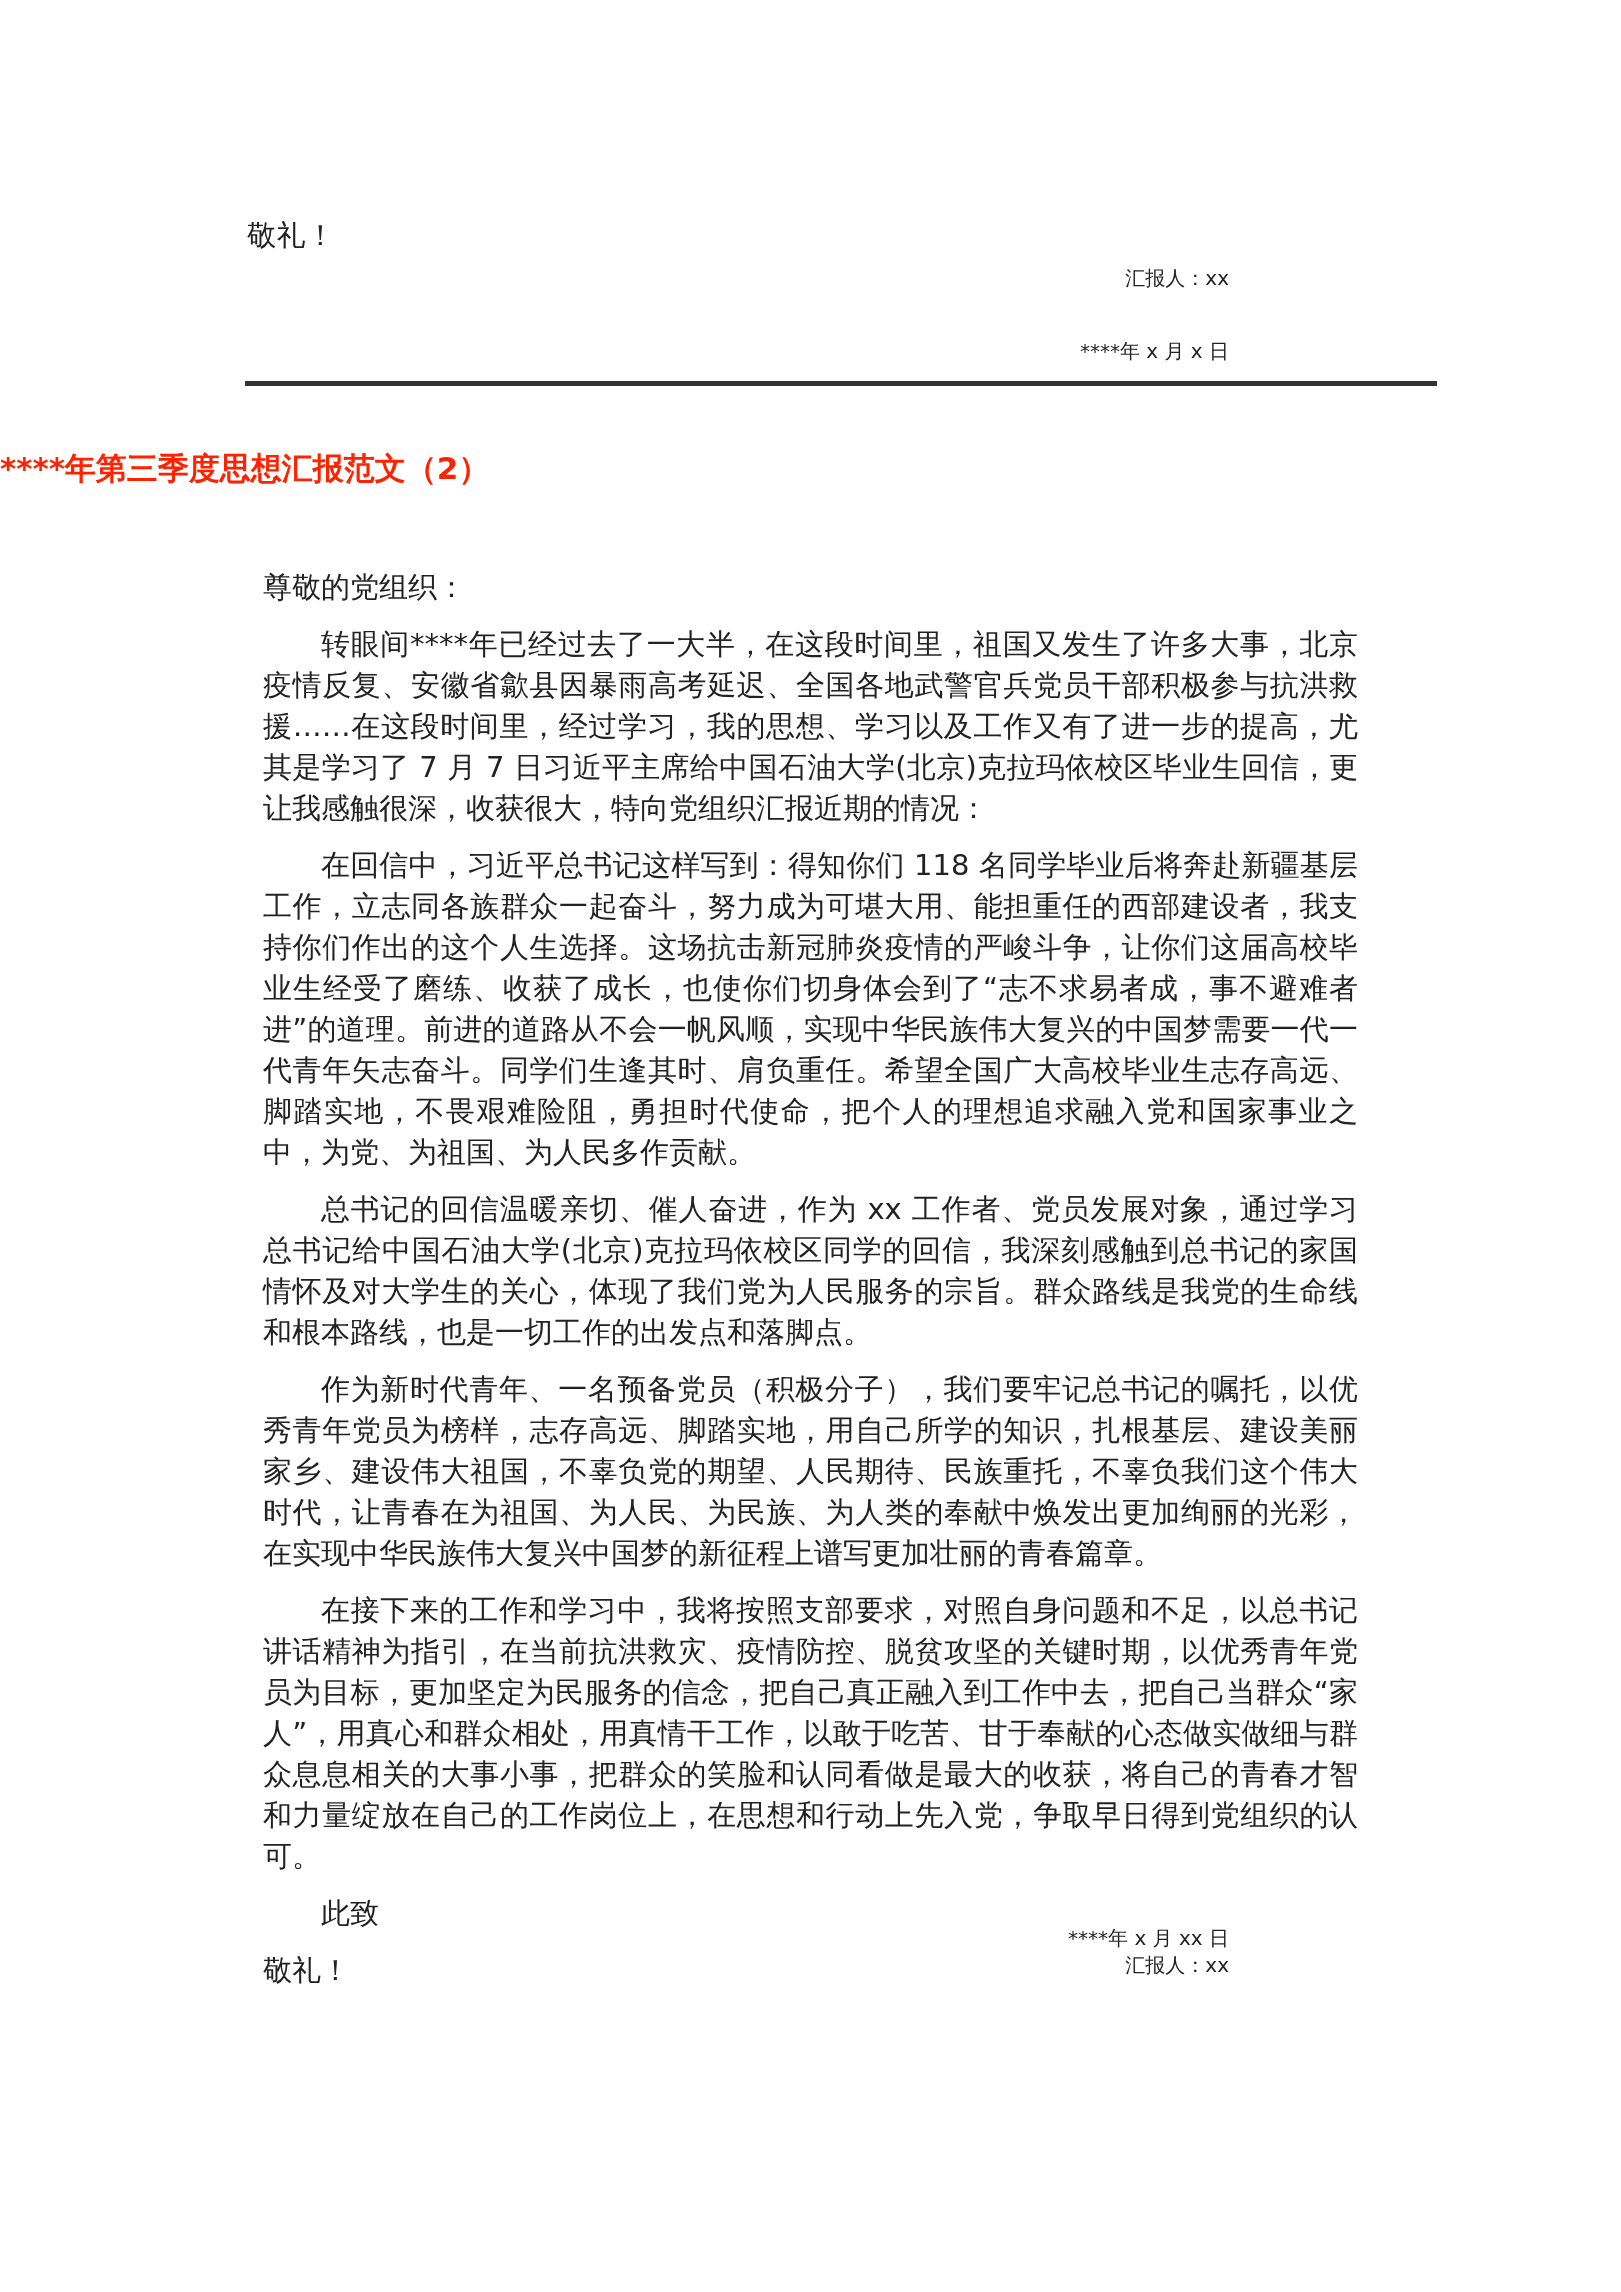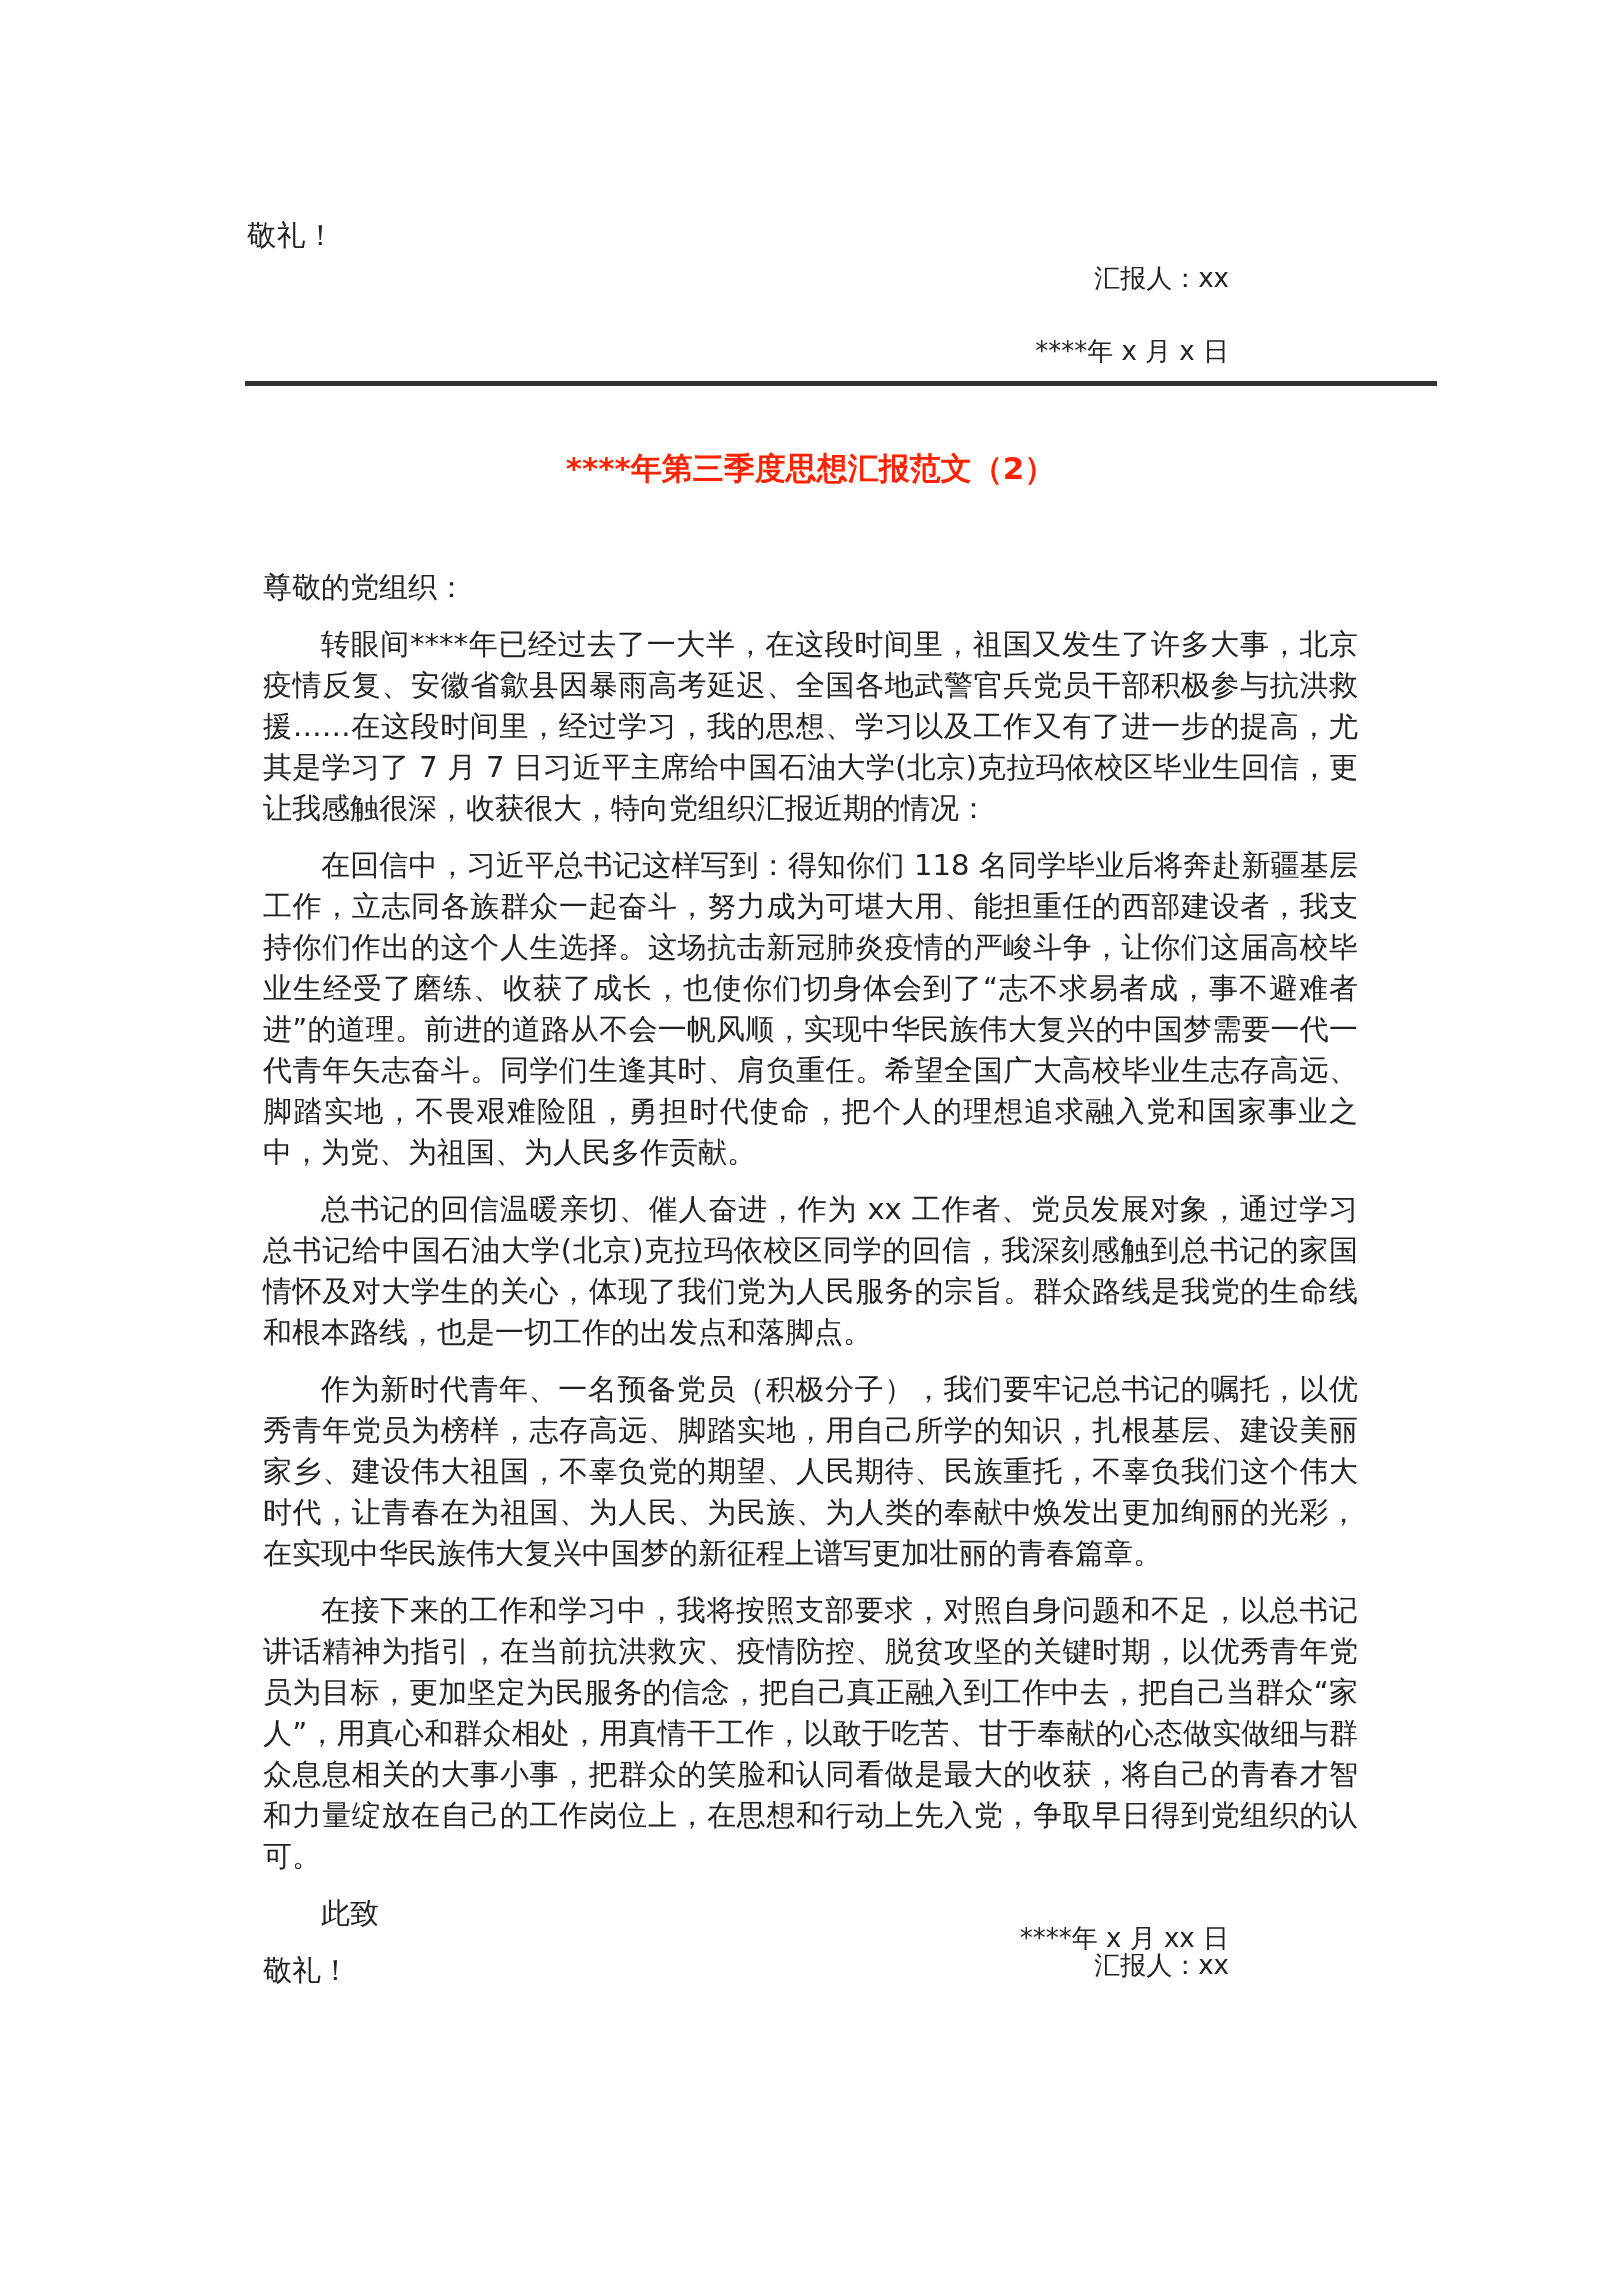--- a/index.html
+++ b/index.html
@@ -25,39 +25,38 @@
       position: absolute;
       left: 247px;
       width: 1125px;
       font-size: 29px;
       line-height: 41px;
       letter-spacing: 0.5px;
     }
     .right {
       position: absolute;
       right: 249px;
-      font-size: 26px;
+      font-size: 20px;
       line-height: 41px;
       text-align: right;
       white-space: nowrap;
     }
     .divider {
       position: absolute;
       left: 245px;
       top: 381px;
       width: 1192px;
       height: 4.9px;
       background: #333333;
     }
     .title {
       position: absolute;
       left: 0;
       width: 1621px;
       top: 447px;
-      text-align: center;
       font-size: 31px;
       line-height: 43px;
       font-weight: bold;
       color: #ff2200;
     }
     .body-text {
       position: absolute;
       left: 247px;
       top: 551px;
       width: 1127px;

